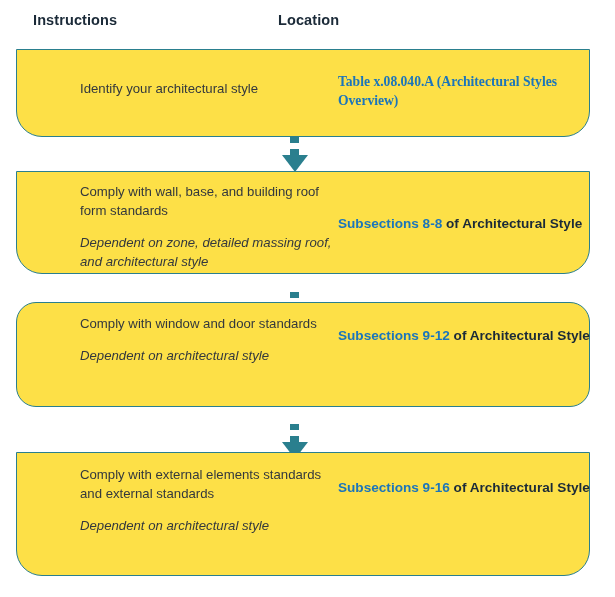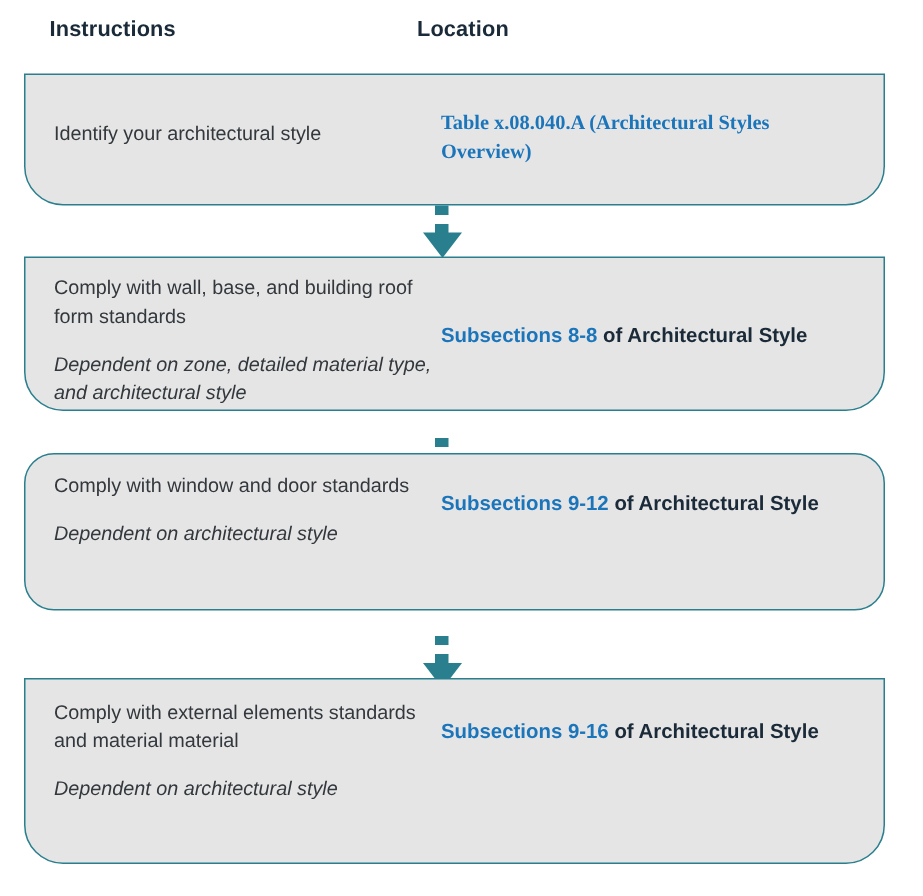--- a/index.html
+++ b/index.html
@@ -45,21 +45,22 @@
   .step-box {
     position: absolute;
     left: 16px;
     width: 574px;
     box-sizing: border-box;
     border: 1.4px solid #2a7f8e;
     border-top-left-radius: 0;
     border-top-right-radius: 0;
     border-bottom-left-radius: 26px;
     border-bottom-right-radius: 26px;
-    background: #e5e5e5;
+    background: #fde047;
+    padding-left: 44px;
   }
 
   .step-inner {
     position: relative;
     width: 100%;
     height: 100%;
   }
 
   .cell {
     position: absolute;
@@ -180,21 +181,21 @@
 
   <div class="connector" id="conn-1">
     <div class="dash-col"></div>
     <div class="arrow-head"></div>
   </div>
 
   <div class="step-box" id="box-2">
     <div class="step-inner">
       <div class="cell instr">
         <p class="instr-main">Comply with wall, base, and building roof form standards</p>
-        <p class="instr-note">Dependent on zone, detailed material type, and architectural style</p>
+        <p class="instr-note">Dependent on zone, detailed massing roof, and architectural style</p>
       </div>
       <div class="cell loc">
         <p class="loc-text"><span class="loc-link">Subsections 8-8</span><span class="loc-tail"> of Architectural Style</span></p>
       </div>
     </div>
   </div>
 
   <div class="connector" id="conn-2">
     <div class="dash-col"></div>
     <div class="arrow-head"></div>
@@ -213,21 +214,21 @@
   </div>
 
   <div class="connector" id="conn-3">
     <div class="dash-col"></div>
     <div class="arrow-head"></div>
   </div>
 
   <div class="step-box" id="box-4">
     <div class="step-inner">
       <div class="cell instr">
-        <p class="instr-main">Comply with external elements standards and material material</p>
+        <p class="instr-main">Comply with external elements standards and external standards</p>
         <p class="instr-note">Dependent on architectural style</p>
       </div>
       <div class="cell loc">
         <p class="loc-text"><span class="loc-link">Subsections 9-16</span><span class="loc-tail"> of Architectural Style</span></p>
       </div>
     </div>
   </div>
 
 </div>
 

